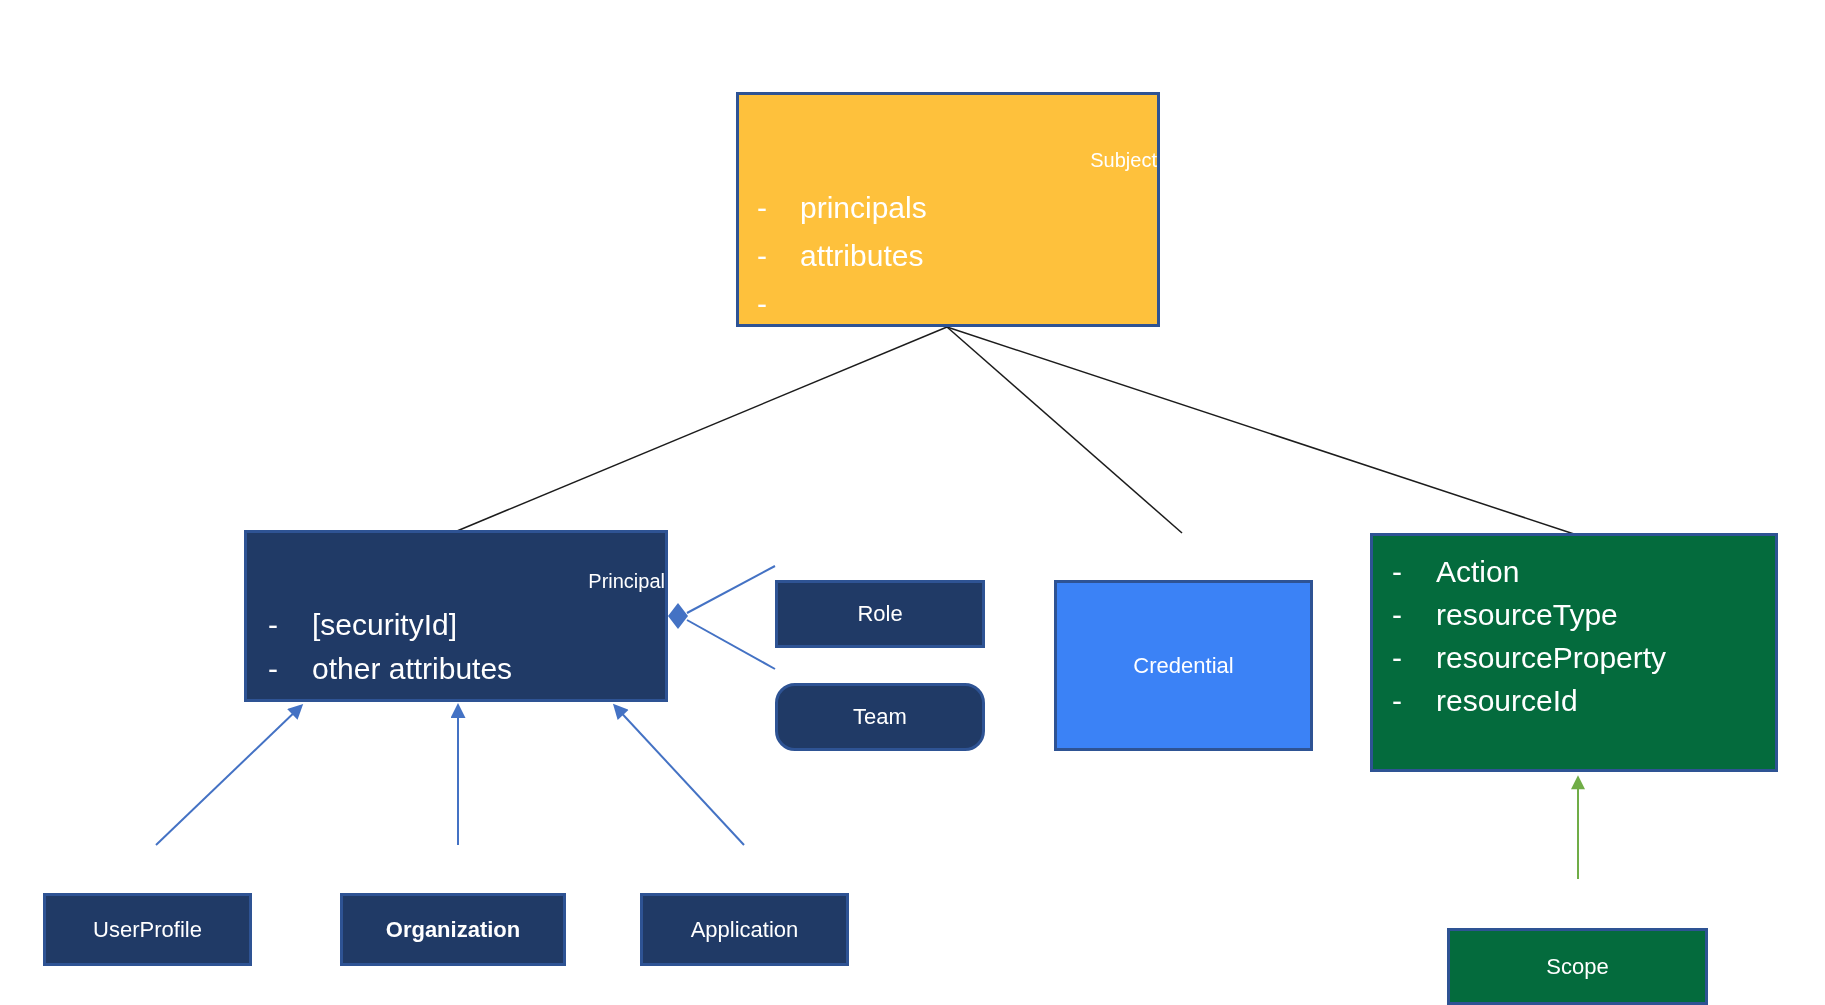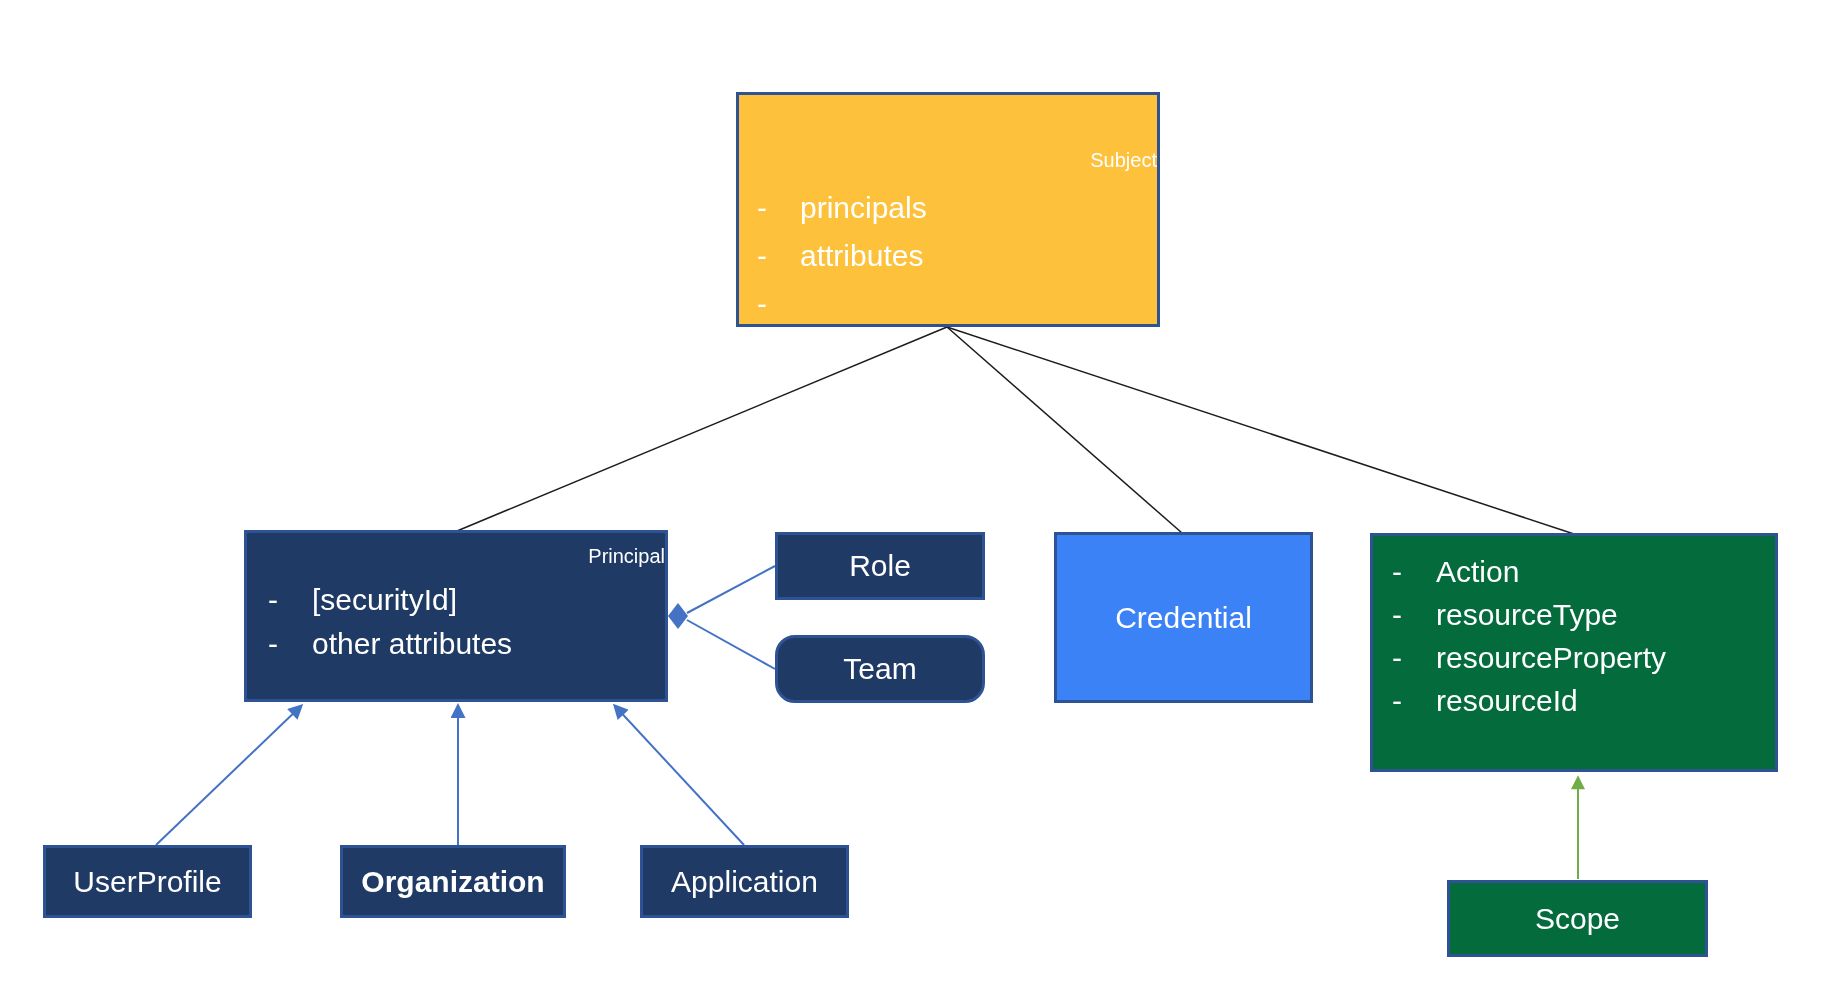--- a/index.html
+++ b/index.html
@@ -47,39 +47,40 @@
   }
   .box-item .dash { flex: 0 0 auto; }
 
   
   .subject-box            { padding-top: 41px; }
   .subject-box .box-title,
   .subject-box .box-item  { line-height: 48px; }
   .subject-box .box-item  { padding-left: 18px; }
   .subject-box .dash      { width: 43px; }
 
-  .principal-box            { padding-top: 1px; }
+  .principal-box            { padding-top: 26px; }
   .principal-box .box-title,
   .principal-box .box-item  { line-height: 44px; }
   .principal-box .box-item  { padding-left: 21px; }
   .principal-box .dash      { width: 44px; }
 
   .permission-box            { padding-top: 14px; }
   .permission-box .box-title,
   .permission-box .box-item  { line-height: 43px; }
   .permission-box .box-item  { padding-left: 19px; }
   .permission-box .dash      { width: 44px; }
 
   
   .label-box {
     display: flex;
     align-items: center;
     justify-content: center;
-    font-size: 30px;
+    font-size: 22px;
     white-space: nowrap;
+    margin-top: 48px;
   }
 </style>
 </head>
 <body>
 
 <div id="canvas">
 
   <svg id="connector-layer" viewBox="0 0 1825 1005" xmlns="http://www.w3.org/2000/svg">
     <defs>
       <marker id="arrowBlue" markerUnits="userSpaceOnUse" markerWidth="17" markerHeight="15" viewBox="0 0 10 10" refX="8" refY="5" orient="auto">

